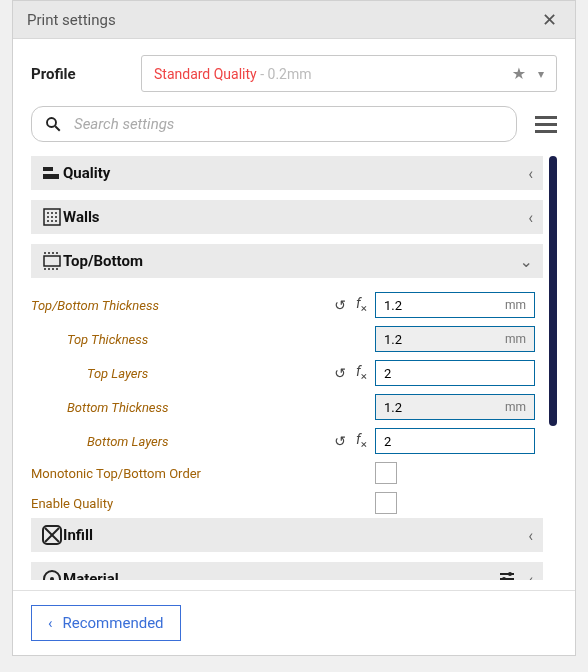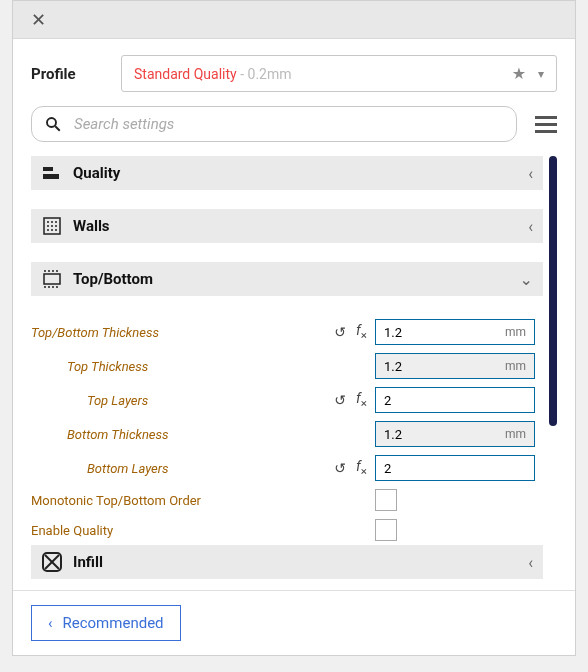--- a/index.html
+++ b/index.html
@@ -2,37 +2,37 @@
 <html><head>
 <meta charset="utf-8">
 <style>
 *{margin:0;padding:0;box-sizing:border-box;font-family:-apple-system,BlinkMacSystemFont,"Segoe UI",Roboto,sans-serif}
 body{width:588px;height:672px;background:#f0f0f0;position:relative;overflow:hidden}
 .panel{position:absolute;top:0;left:12px;right:12px;bottom:16px;background:#fff;border:1px solid #d0d0d0;display:flex;flex-direction:column}
 .titlebar{background:#e8e8e8;padding:8px 14px;display:flex;align-items:center;justify-content:space-between;border-bottom:1px solid #d8d8d8}
 .titlebar-text{font-size:15px;color:#555}
 .close-x{font-size:18px;color:#555;cursor:pointer;padding:0 4px}
 .body{padding:16px 18px 10px 18px;display:flex;flex-direction:column;flex:1;overflow:hidden}
-.profile-row{display:flex;align-items:center;gap:4px;margin-bottom:14px}
+.profile-row{display:flex;align-items:center;gap:24px;margin-bottom:14px}
 .profile-label{font-size:15px;font-weight:700;color:#222;width:86px}
 .profile-select{flex:1;border:1px solid #c8c8c8;border-radius:3px;padding:8px 12px;display:flex;align-items:center;justify-content:space-between;background:#fff;cursor:pointer}
 .profile-name{font-size:14px;color:#ef4444}
 .profile-suffix{color:#bbb;font-size:14px}
 .profile-right{display:flex;align-items:center;gap:12px}
 .star{color:#888;font-size:16px}
 .chevd{color:#888;font-size:12px}
 .search-row{display:flex;align-items:center;gap:18px;margin-bottom:14px}
 .search-box{flex:1;border:1px solid #c8c8c8;border-radius:12px;display:flex;align-items:center;padding:8px 12px;gap:12px}
 .search-input{border:none;outline:none;font-size:15px;font-style:italic;color:#999;flex:1}
 .search-input::placeholder{color:#aaa;font-style:italic}
 .ham{width:22px;display:flex;flex-direction:column;gap:4px;cursor:pointer}
 .ham span{height:3px;background:#555;display:block}
 .settings-area{position:relative;flex:1;overflow:hidden}
 .settings-list{margin-right:14px}
-.cat{background:#eaeaea;display:flex;align-items:center;padding:6px 10px;gap:10px;margin-bottom:19px;cursor:pointer}
+.cat{background:#eaeaea;display:flex;align-items:center;padding:6px 10px;gap:0;margin-bottom:10px;cursor:pointer}
 .cat-icon{width:22px;height:22px;display:flex;align-items:center;justify-content:center;color:#222}
 .cat-label{font-size:15px;font-weight:700;color:#111;flex:1}
 .cat-right{display:flex;align-items:center;gap:12px;color:#666}
 .chev{font-size:16px;color:#666}
 .setting-row{display:flex;align-items:center;padding:4px 8px 4px 0;min-height:30px}
 .setting-label{font-size:13px;color:#a16207;flex:1;font-style:italic}
 .indent1{padding-left:36px}
 .indent2{padding-left:56px}
 .setting-actions{display:flex;align-items:center;gap:10px;margin-right:8px;width:50px;justify-content:flex-end}
 .reset-btn,.fx-btn{color:#444;cursor:pointer;font-size:14px}
@@ -46,20 +46,21 @@
 .footer{border-top:1px solid #e0e0e0;padding:14px 18px}
 .rec-btn{border:1px solid #3a6fd8;color:#3a6fd8;background:#fff;padding:8px 16px;font-size:15px;display:inline-flex;align-items:center;gap:10px;cursor:pointer}
 svg{display:block}
 </style>
 </head>
 <body>
 
 <div class="panel">
 
   <div class="titlebar">
+    <span class="titlebar-text">Print settings</span>
     <span class="close-x">✕</span>
   </div>
 
   <div class="body">
 
     <div class="profile-row">
       <span class="profile-label">Profile</span>
       <div class="profile-select">
         <span>
           <span class="profile-name">Standard Quality</span><span class="profile-suffix"> - 0.2mm</span>

